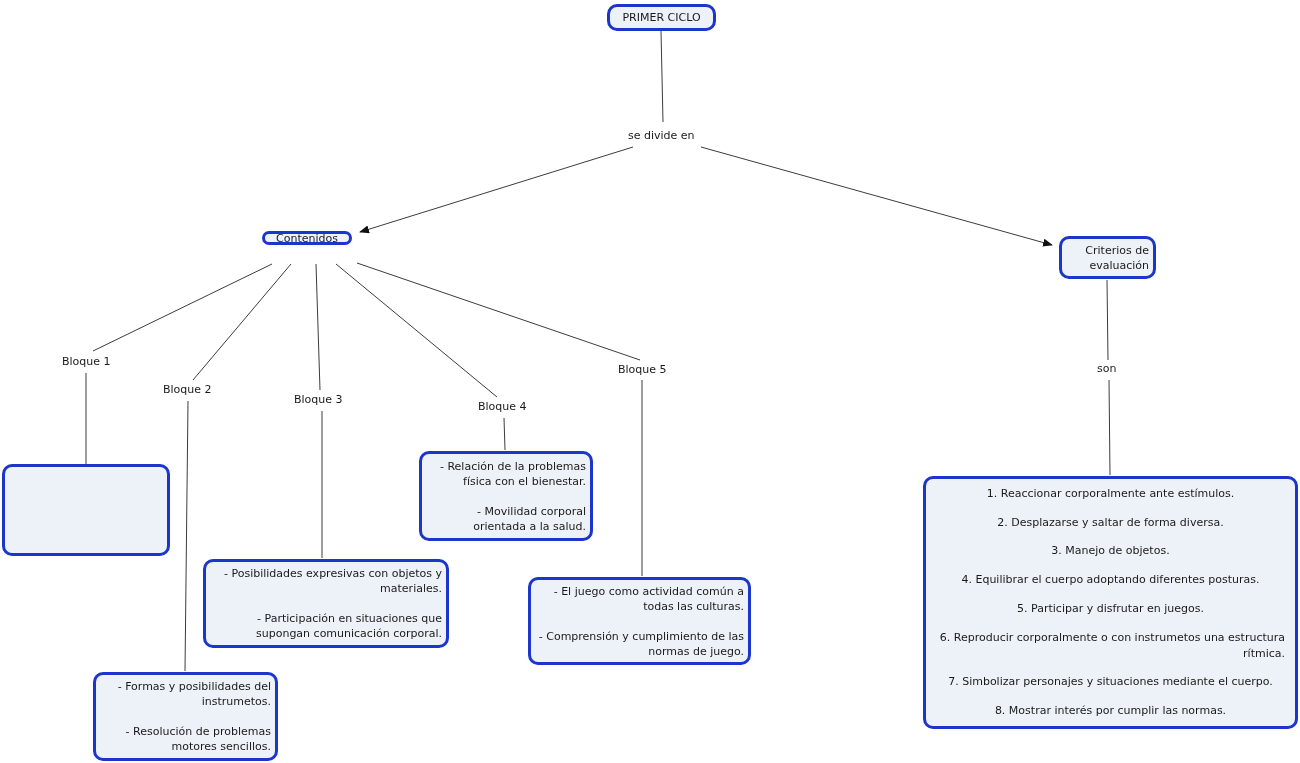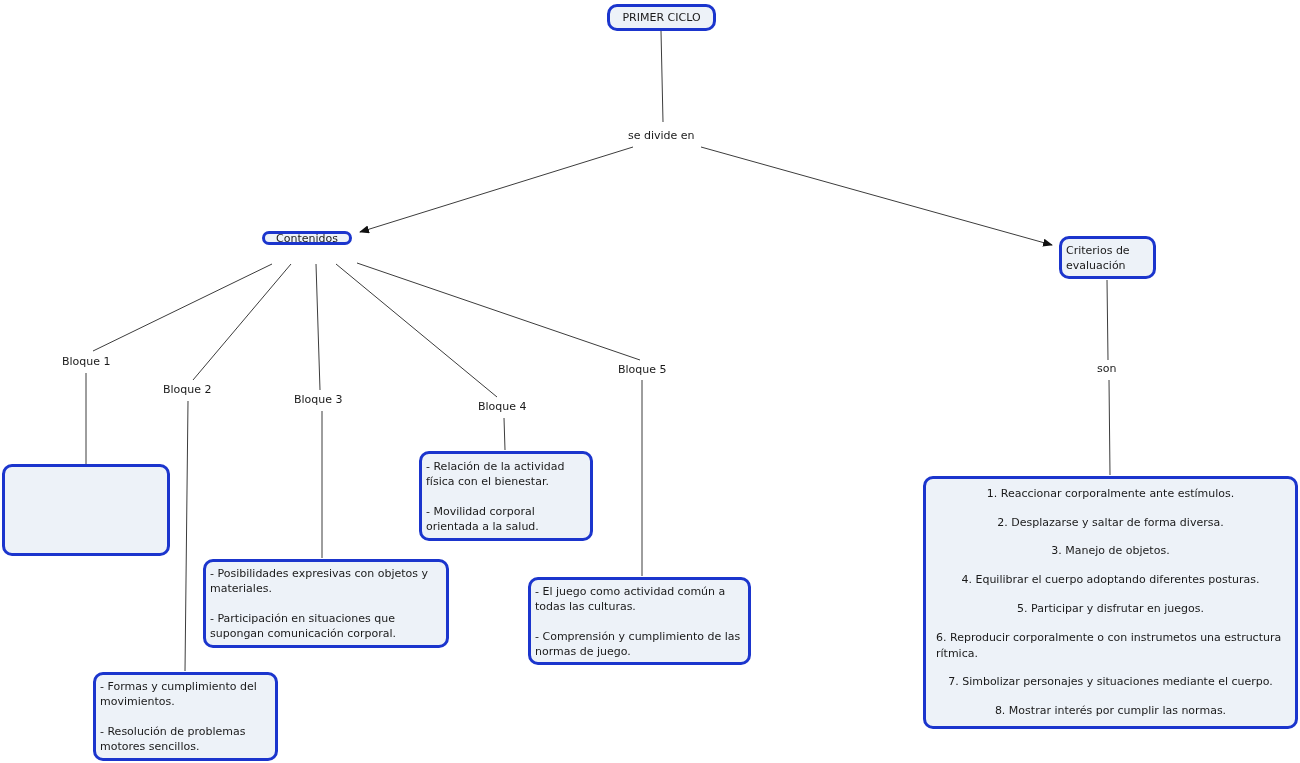--- a/index.html
+++ b/index.html
@@ -22,21 +22,21 @@
   .node {
     position: absolute;
     box-sizing: border-box;
     background: var(--fill, #edf2f8);
     border: 3px solid var(--border, #1b35cd);
     border-radius: 10px;
     display: flex;
     flex-direction: column;
     align-items: center;
     justify-content: center;
-    text-align: left;
+    text-align: right;
     line-height: 15px;
     padding: 2px 4px;
   }
   .node .para { margin: 0; }
   .node .para + .para { margin-top: 15px; }
   .phrase {
     position: absolute;
     background: #ffffff;
     text-align: center;
     line-height: 14px;
@@ -94,31 +94,31 @@
   <div class="phrase" style="left:60px; top:355px;">Bloque 1</div>
   <div class="phrase" style="left:161px; top:383px;">Bloque 2</div>
   <div class="phrase" style="left:292px; top:393px;">Bloque 3</div>
   <div class="phrase" style="left:476px; top:400px;">Bloque 4</div>
   <div class="phrase" style="left:616px; top:363px;">Bloque 5</div>
 
   <div class="node" style="left:2px; top:464px; width:168px; height:92px;">
   </div>
 
   <div class="node" style="left:93px; top:672px; width:185px; height:89px;">
-    <div class="para">- Formas y cumplimiento del movimientos.</div>
+    <div class="para">- Formas y posibilidades del instrumetos.</div>
     <div class="para">- Resolución de problemas motores sencillos.</div>
   </div>
 
   <div class="node" style="left:203px; top:559px; width:246px; height:89px;">
     <div class="para">- Posibilidades expresivas con objetos y materiales.</div>
     <div class="para">- Participación en situaciones que supongan comunicación corporal.</div>
   </div>
 
   <div class="node" style="left:419px; top:451px; width:174px; height:90px;">
-    <div class="para">- Relación de la actividad física con el bienestar.</div>
+    <div class="para">- Relación de la problemas física con el bienestar.</div>
     <div class="para">- Movilidad corporal orientada a la salud.</div>
   </div>
 
   <div class="node" style="left:528px; top:577px; width:223px; height:88px;">
     <div class="para">- El juego como actividad común a todas las culturas.</div>
     <div class="para">- Comprensión y cumplimiento de las normas de juego.</div>
   </div>
 
   <div class="node criteria-node" style="left:923px; top:476px; width:375px; height:253px;">
     <div class="crit">1. Reaccionar corporalmente ante estímulos.</div>

